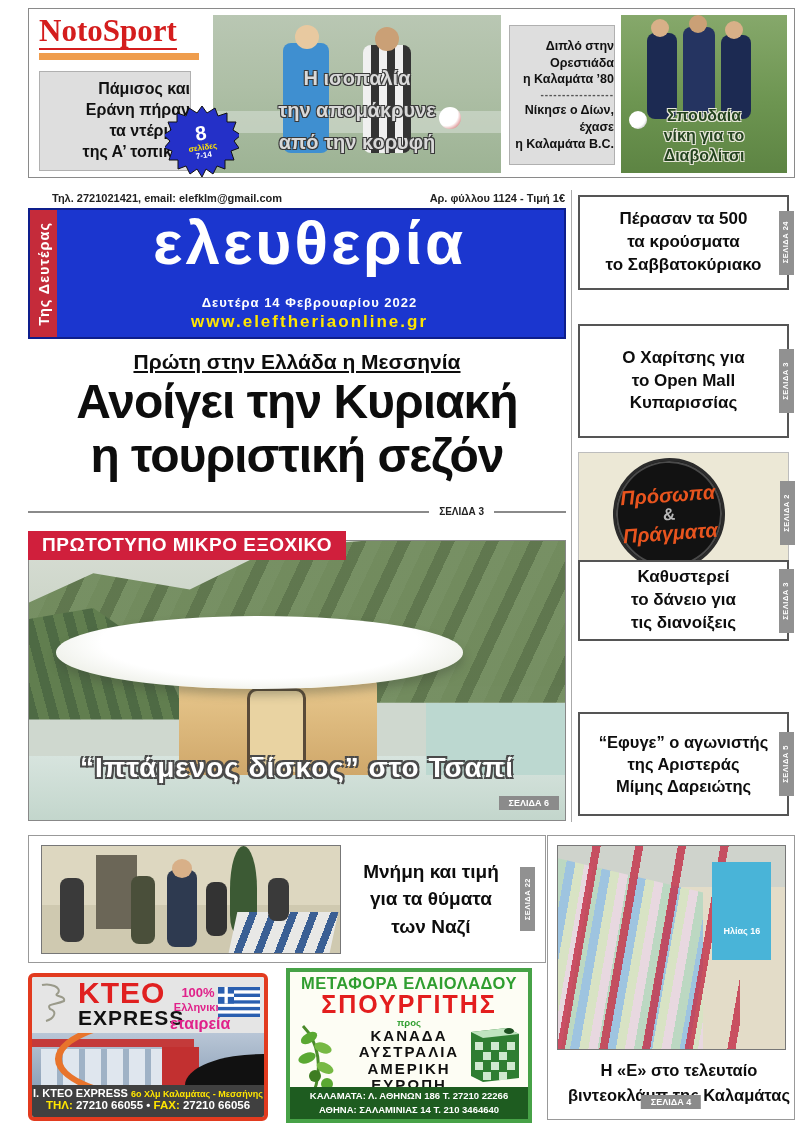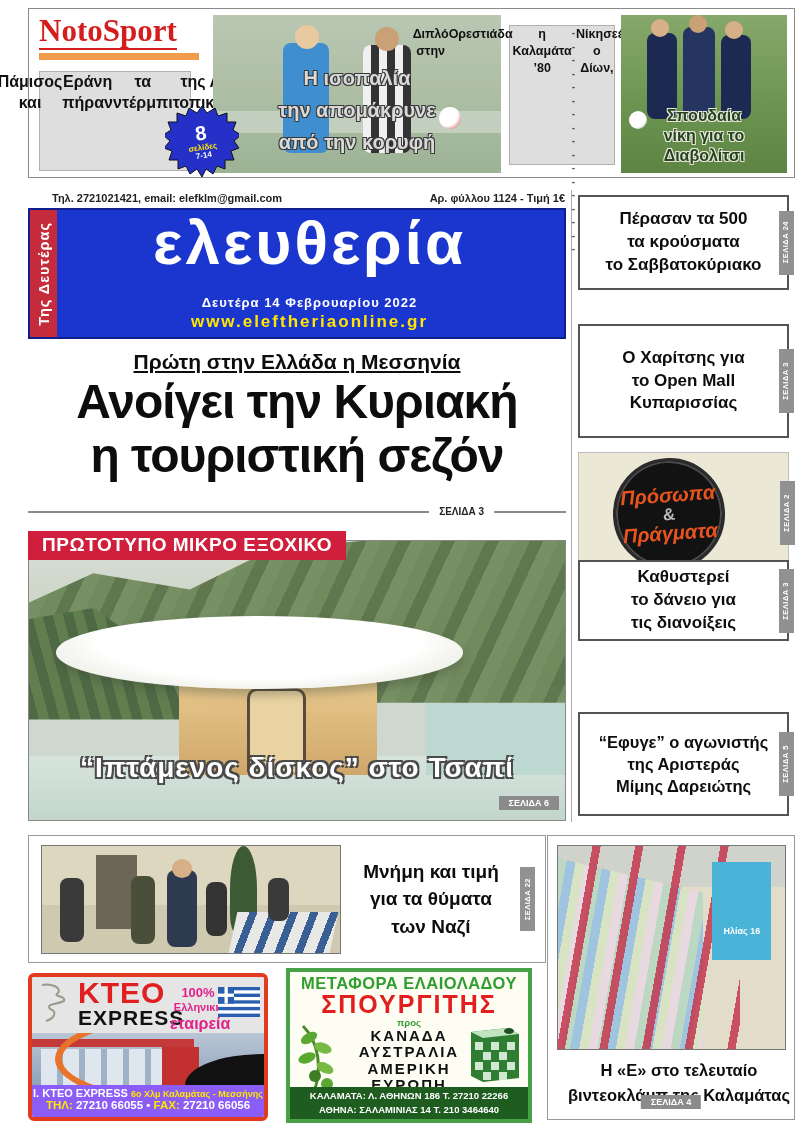--- a/index.html
+++ b/index.html
@@ -7,22 +7,22 @@
   body { font-family:"Liberation Sans", sans-serif; }
   #page { position:relative; width:800px; height:1126px; background:#fff; overflow:hidden; }
 
   
   #sportstrip { position:absolute; left:28px; top:8px; width:767px; height:170px;
     border:1px solid #8a8a8a; background:#fff; }
   .ns-logo { position:absolute; left:10px; top:6px; width:170px; }
   .ns-logo .t { font-family:"Liberation Serif", serif; font-weight:bold; font-size:31px;
     color:#d41d1d; letter-spacing:0; border-bottom:2px solid #d41d1d; display:inline-block; line-height:1.05; }
   .ns-logo .bar { height:7px; background:#ef9d4d; margin-top:3px; width:160px; }
-  .teaser { background:#dedede; border:1px solid #b0b0b0; display:flex; flex-direction:row;
-    justify-content:center; align-items:flex-start; text-align:center; font-weight:bold; color:#111; }
+  .teaser { background:#dedede; border:1px solid #b0b0b0; display:flex; flex-direction:column;
+    justify-content:center; align-items:flex-end; text-align:center; font-weight:bold; color:#111; }
   #teaser-left { position:absolute; left:10px; top:62px; width:152px; height:100px; font-size:16px; line-height:1.3; }
   #badge8 { position:absolute; left:136px; top:96px; width:74px; height:74px; z-index:5; }
   #badge8 svg { position:absolute; left:0; top:0; }
   .badge-txt { position:absolute; left:0; top:0; width:100%; height:100%; display:flex;
     flex-direction:column; align-items:center; justify-content:center; transform:rotate(-8deg); }
   .badge-txt .n { color:#fff; font-weight:bold; font-size:20px; line-height:1; }
   .badge-txt .w { color:#ffe600; font-weight:bold; font-size:8px; line-height:1.2; }
   .badge-txt .p { color:#fff; font-weight:bold; font-size:8px; line-height:1.1; }
   .photo { position:absolute; overflow:hidden; }
   #photo-center { left:184px; top:6px; width:288px; height:158px; background:linear-gradient(180deg,#b9c7b3 0%,#aebfa6 45%,#9db394 100%); }
@@ -157,21 +157,21 @@
   #kteo-photo { position:absolute; left:0; top:56px; width:100%; height:52px;
     background:linear-gradient(180deg,#b9c6d6,#8fa3ba); overflow:hidden; }
   #kteo-photo .canopy { position:absolute; left:0; top:6px; width:70%; height:8px; background:#c43a3a; }
   #kteo-photo .bldg { position:absolute; left:4%; top:16px; width:60%; height:70%;
     background:repeating-linear-gradient(90deg,#dfe6ee 0 16px,#9fb2c6 16px 22px); }
   #kteo-photo .red { position:absolute; left:56%; top:14px; width:16%; height:80%; background:#c23030; }
   #kteo-photo .swoosh { position:absolute; right:-30%; top:-40%; width:120%; height:180%;
     border:7px solid #e8742c; border-radius:50%; background:transparent; }
   #kteo-photo .dark { position:absolute; right:0; bottom:0; width:34%; height:60%;
     background:#111; border-radius:100% 0 0 0; }
-  #kteo-bottom { position:absolute; left:0; bottom:0; width:100%; height:32px; background:#8b5cf6;
+  #kteo-bottom { position:absolute; left:0; bottom:0; width:100%; height:32px; background:#404040;
     color:#fff; text-align:center; font-weight:800; }
   #kteo-bottom .l1 { font-size:11px; margin-top:2px; }
   #kteo-bottom .l1 .small { font-size:9px; }
   #kteo-bottom .l2 { font-size:11.5px; }
   #kteo-bottom .yl { color:#ffe600; }
 
   
   #sparrow { position:absolute; left:286px; top:968px; width:246px; height:155px;
     border:4px solid #47a247; background:#fdfdf4; overflow:hidden; text-align:center; }
   #sp-h1 { color:#2f9e2f; font-weight:800; font-size:16.5px; margin-top:2px; letter-spacing:.5px; }

